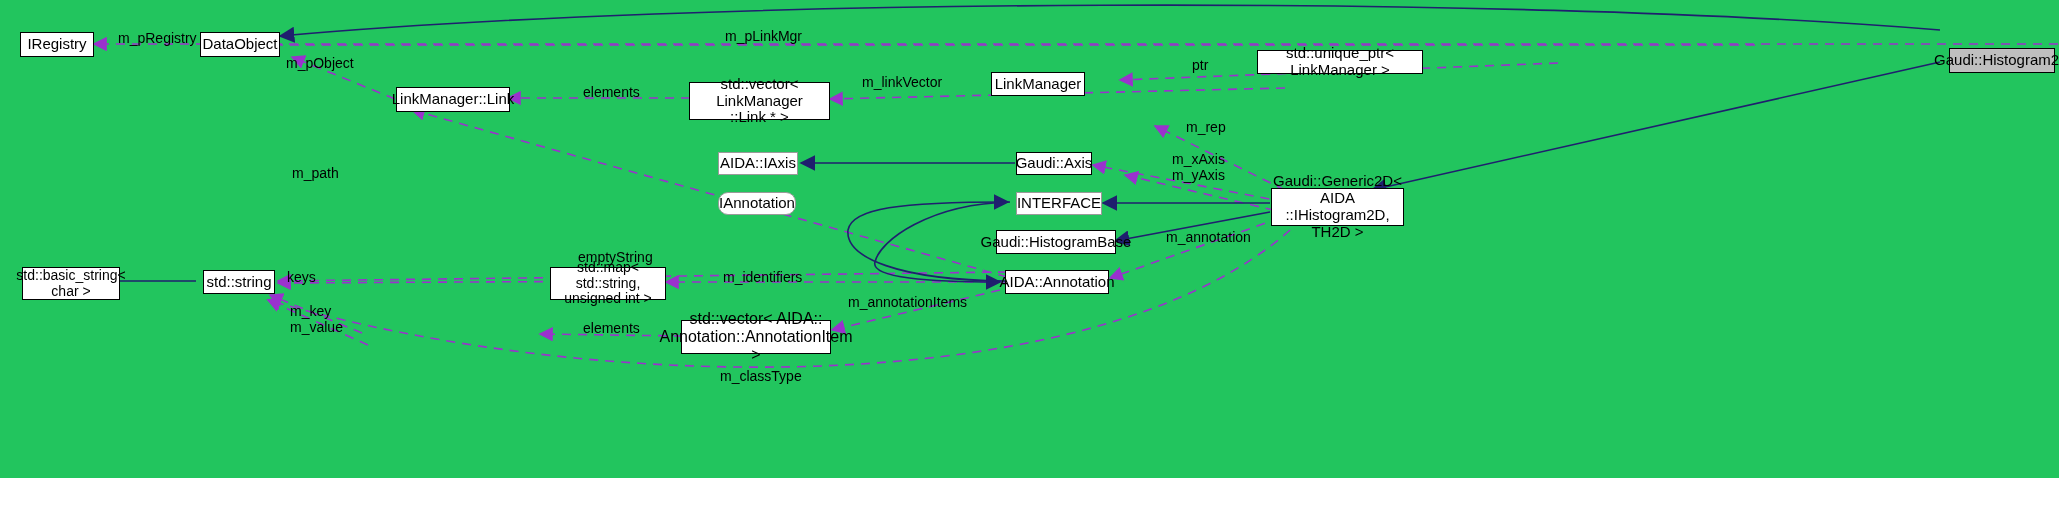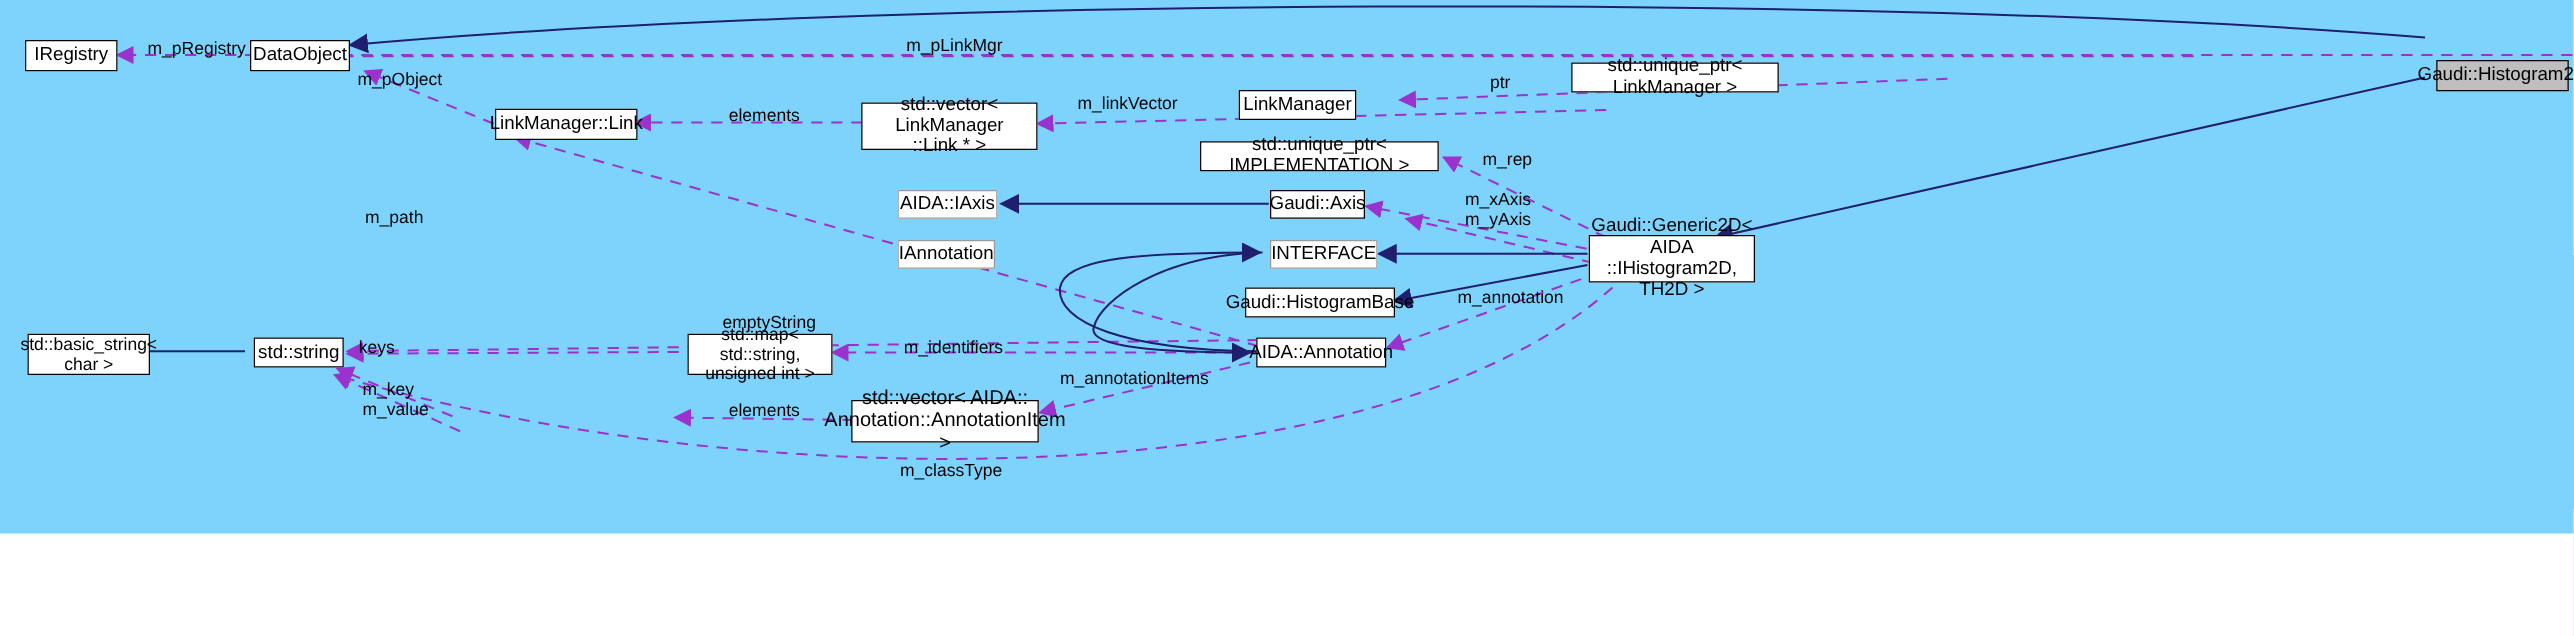--- a/index.html
+++ b/index.html
@@ -1,16 +1,16 @@
 <!DOCTYPE html>
 <html><head>
 <meta charset="utf-8">
 <style>
   html,body{margin:0;padding:0;background:#ffffff;}
-  #canvas{position:relative;width:2059px;height:427px;background:#7dd3fc;
+  #canvas{position:relative;width:2059px;height:478px;background:#22c55e;
           font-family:"Liberation Sans","DejaVu Sans",sans-serif;overflow:hidden;}
   svg.edges{position:absolute;left:0;top:0;width:2059px;height:509px;pointer-events:none;}
   .node{position:absolute;box-sizing:border-box;border:1px solid #000000;background:#ffffff;
         display:flex;align-items:center;justify-content:center;text-align:center;
         font-size:15px;color:#000000;line-height:1.12;padding:1px 4px;}
   .node.abstract{border-color:#9a9a9a;color:#000000;}
   .node.current{background:#bfbfbf;border-color:#000000;}
   .elabel{position:absolute;font-size:14px;color:#000000;white-space:pre;line-height:1.15;}
 </style>
 </head>
@@ -85,33 +85,30 @@
   </div>
 
   <div class="node" style="left:1257px;top:50px;width:166px;height:24px;">
     <span>std::unique_ptr&lt; LinkManager &gt;</span>
   </div>
 
   <div class="node current" style="left:1949px;top:48px;width:106px;height:25px;">
     <span>Gaudi::Histogram2D</span>
   </div>
 
-  <div class="node" style="left:960px;top:113px;width:191px;height:24px;">
-    <span>std::unique_ptr&lt; IMPLEMENTATION &gt;</span>
-  </div>
 
   <div class="node abstract" style="left:718px;top:152px;width:80px;height:23px;">
     <span>AIDA::IAxis</span>
   </div>
 
   <div class="node" style="left:1016px;top:152px;width:76px;height:23px;">
     <span>Gaudi::Axis</span>
   </div>
 
-  <div class="node abstract" style="left:718px;top:192px;width:78px;height:23px;">
+  <div class="node abstract" style="left:718px;top:192px;width:78px;height:23px;border-radius:10px;">
     <span>IAnnotation</span>
   </div>
 
   <div class="node abstract" style="left:1016px;top:192px;width:86px;height:23px;">
     <span>INTERFACE</span>
   </div>
 
   <div class="node" style="left:1271px;top:188px;width:133px;height:38px;white-space:pre-line;">
     <span>Gaudi::Generic2D&lt; AIDA
 ::IHistogram2D, TH2D &gt;</span>

